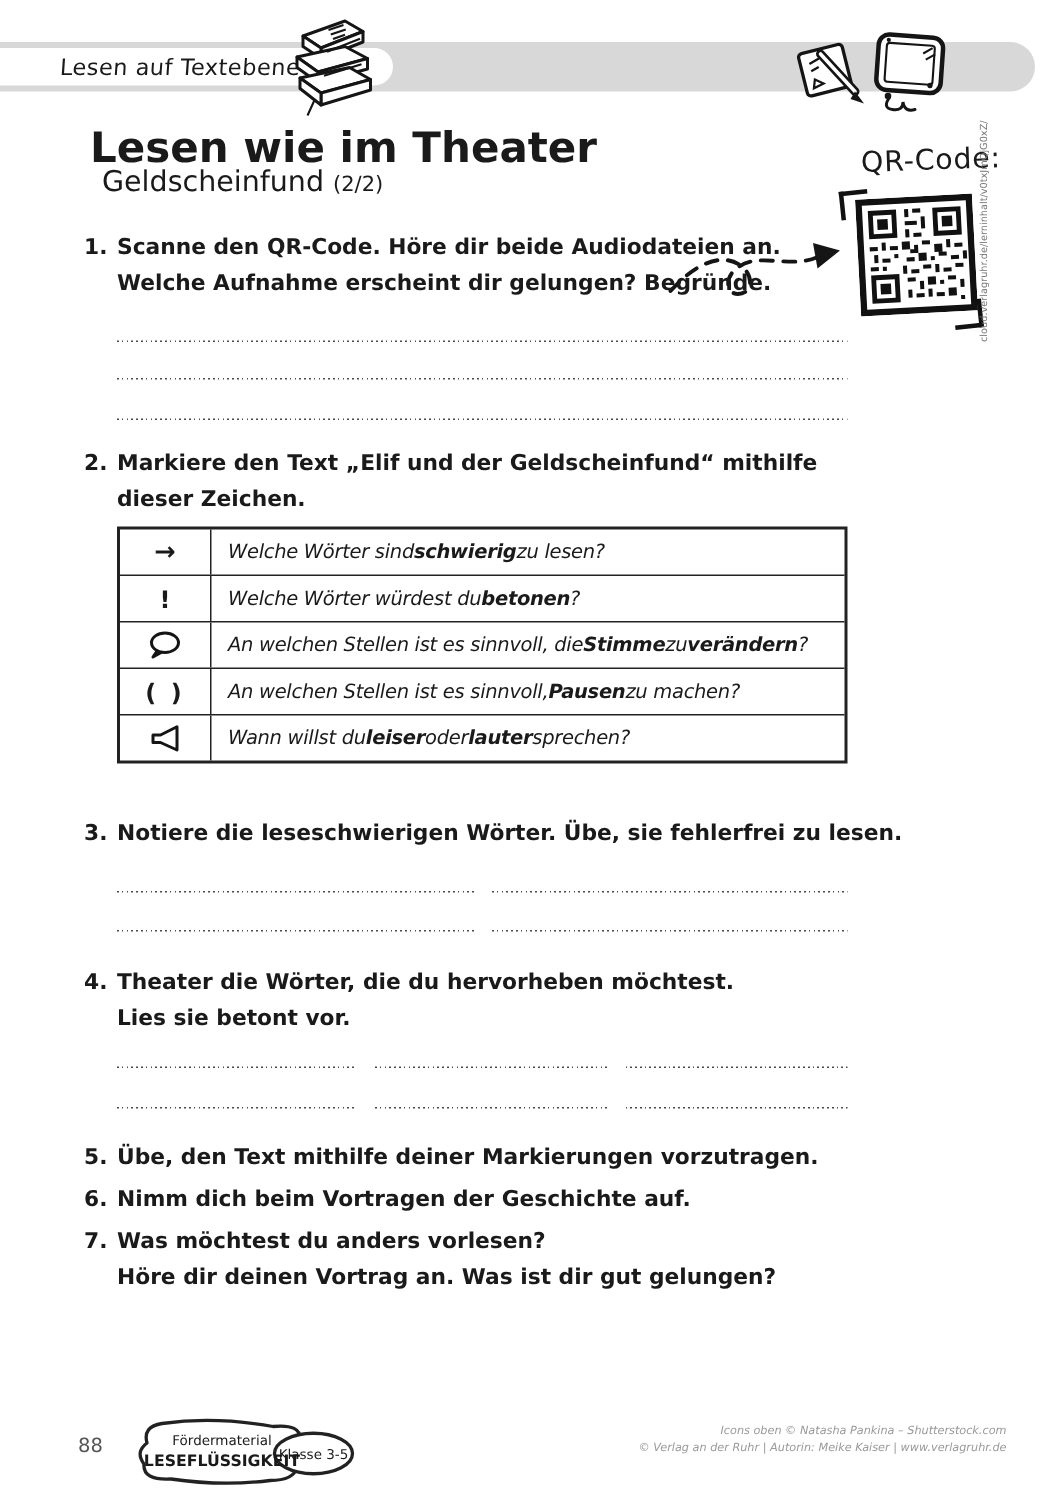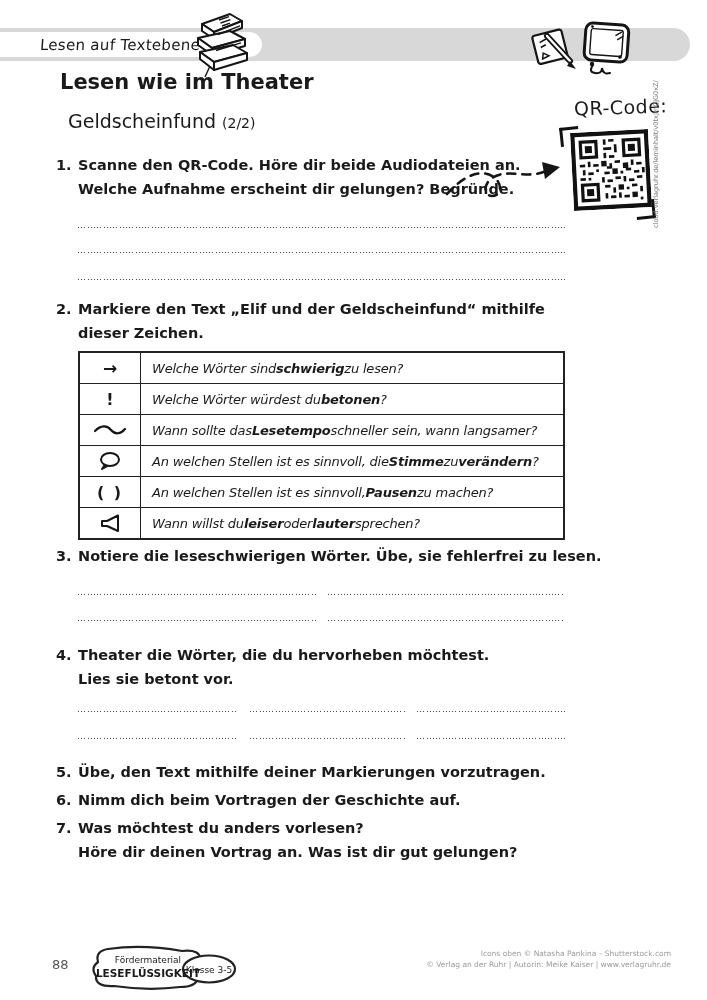--- a/index.html
+++ b/index.html
@@ -9,21 +9,21 @@
   
   .band{position:absolute;left:0;top:28px;width:690px;height:33px;background:#d8d8d8;
         border-radius:0 17px 17px 0;}
   .band-pill{position:absolute;left:-14px;top:32px;width:276px;height:25px;background:#fff;
         border-radius:14px;}
   .band-label{position:absolute;left:40px;top:36px;font-size:15px;letter-spacing:.3px;
         transform:skewX(-4deg);white-space:nowrap;}
   .hicon{position:absolute;}
 
   
-  .title{position:absolute;left:60px;top:70px;font-size:21px;font-weight:700;white-space:nowrap;}
+  .title{position:absolute;left:60px;top:82px;font-size:28px;font-weight:700;white-space:nowrap;}
   .subtitle{position:absolute;left:68px;top:110px;font-size:19px;font-weight:400;white-space:nowrap;}
   .subtitle .part{font-size:14px;}
 
   
   .qr-label{position:absolute;left:574px;top:96px;font-size:19px;letter-spacing:.5px;
         transform:rotate(-2deg);white-space:nowrap;}
   .qr-box{position:absolute;left:572px;top:131px;width:78px;height:78px;transform:rotate(-3deg);}
   .qbr{position:absolute;width:16px;height:16px;}
   .qbr-tl{left:560px;top:127px;border-left:3px solid #111;border-top:3px solid #111;transform:rotate(-6deg);}
   .qbr-br{left:636px;top:200px;border-right:3px solid #111;border-bottom:3px solid #111;transform:rotate(-6deg);}
@@ -45,21 +45,21 @@
   .tsym{flex:0 0 60px;border-right:1.5px solid #222;display:flex;align-items:center;justify-content:center;}
   .ttext{flex:1;display:flex;align-items:center;padding-left:11px;font-size:13px;
          letter-spacing:-.2px;white-space:nowrap;font-style:italic;}
   .glyph{font-weight:700;font-size:16px;}
   .glyph-arrow{font-size:17px;}
   .glyph-paren{letter-spacing:2px;}
 
   
   .pagenum{position:absolute;left:52px;top:957px;font-size:13px;color:#555;}
   .credits{position:absolute;right:36px;top:948px;text-align:right;font-size:7.5px;
-           color:#9a9a9a;line-height:11px;}
+           color:#9a9a9a;line-height:11px;font-style:italic;}
   svg text{font-family:"DejaVu Sans","Liberation Sans",sans-serif;fill:#1a1a1a;}
 </style>
 </head>
 <body>
 
 <div class="page">
 
   <div class="band"></div>
   <div class="band-pill"></div>
   <div class="band-label">Lesen auf Textebene</div>
@@ -175,32 +175,20 @@
         <span class="glyph">!</span>
       </div>
       <div class="ttext">
           <span>Welche Wörter würdest du </span>
           <b>betonen</b>
           <span>?</span>
         </div>
     </div>
     <div class="trow">
       <div class="tsym">
-        <svg width="34" height="14" viewBox="0 0 34 14">
-          <path d="M2 8 C8 2 14 2 18 7 C22 12 28 11 32 6" fill="none" stroke="#151515" stroke-width="2.2" stroke-linecap="round"></path>
-        </svg>
-      </div>
-      <div class="ttext">
-          <span>Wann sollte das </span>
-          <b>Lesetempo</b>
-          <span> schneller sein, wann langsamer?</span>
-        </div>
-    </div>
-    <div class="trow">
-      <div class="tsym">
         <svg width="24" height="20" viewBox="0 0 24 20">
           <ellipse cx="12" cy="8.5" rx="9" ry="6.5" fill="none" stroke="#151515" stroke-width="2"></ellipse>
           <path d="M7 13.5 L4 18 L10 14.6" fill="none" stroke="#151515" stroke-width="2" stroke-linejoin="round"></path>
         </svg>
       </div>
       <div class="ttext">
           <span>An welchen Stellen ist es sinnvoll, die </span>
           <b>Stimme</b>
           <span> zu </span>
           <b>verändern</b>

